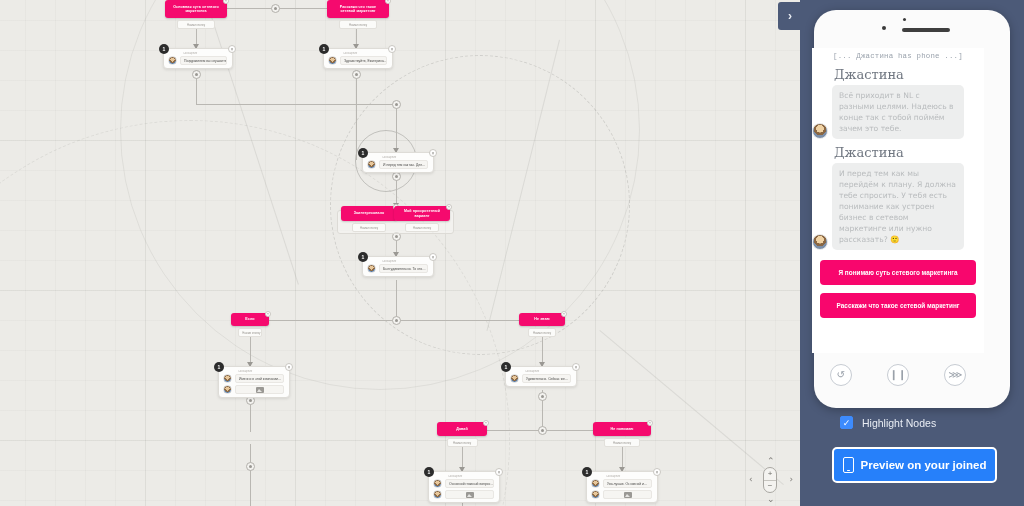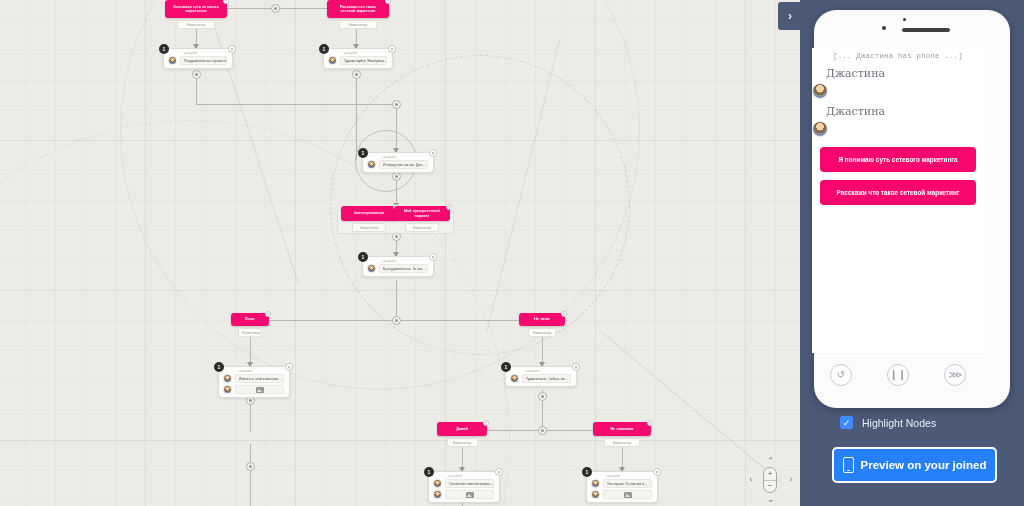--- a/index.html
+++ b/index.html
@@ -208,21 +208,21 @@
     position: absolute; left: 12px; top: 48px;
     width: 172px; height: 305px;
     background: #fff; overflow: hidden;
   }
   .joined {
     font-family: "Liberation Mono", monospace;
     font-size: 7.4px; color: #9ba3ad; text-align: center;
     letter-spacing: .2px; margin: 4px 0 7px;
   }
   .who {
-    font-size: 11px; color: #6f7680; margin: 0 0 3px 14px;
+    font-size: 13px; color: #6f7680; margin: 0 0 3px 22px;
     font-family: "DejaVu Serif", serif;
   }
   .msgrow { display: flex; align-items: flex-end; gap: 4px; margin-bottom: 6px; }
   .msgrow .avatar {
     width: 16px; height: 16px; border-radius: 50%; flex: none;
     background: radial-gradient(circle at 50% 34%, #f0d2a4 0 32%, #8a6743 33% 55%, #7b8ea8 56% 100%);
     border: 1px solid #e6e6e6;
   }
   .bubble {
     background: #edeeee; border-radius: 5px;
@@ -510,25 +510,27 @@
         <div class="speaker"></div>
       </div>
     </div>
 
     <div id="chatwrap">
       <div class="joined">[... Джастина has phone ...]</div>
 
       <div class="who">Джастина</div>
       <div class="msgrow">
         <div class="avatar"></div>
+        <div class="bubble">Всё приходит в NL с разными целями. Надеюсь в конце так с тобой поймём зачем это тебе.</div>
       </div>
 
       <div class="who">Джастина</div>
       <div class="msgrow">
         <div class="avatar"></div>
+        <div class="bubble">И перед тем как мы перейдём к плану. Я должна тебе спросить.  У тебя есть понимание как устроен бизнес в сетевом маркетинге или нужно рассказать? 🙂</div>
       </div>
 
       <div class="quickreplies">
         <button class="qr">Я понимаю суть сетевого маркетинга</button>
         <button class="qr">Расскажи что такое сетевой маркетинг</button>
       </div>
     </div>
 
     <div id="playbar">
       <div class="pbtn">↺</div>

